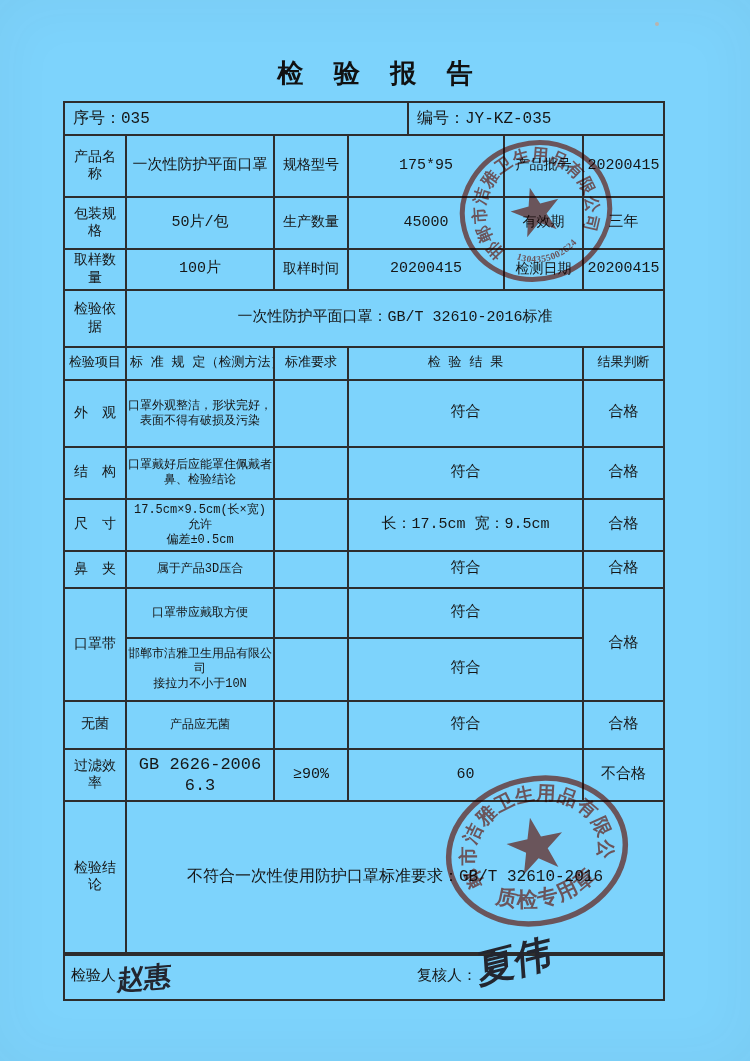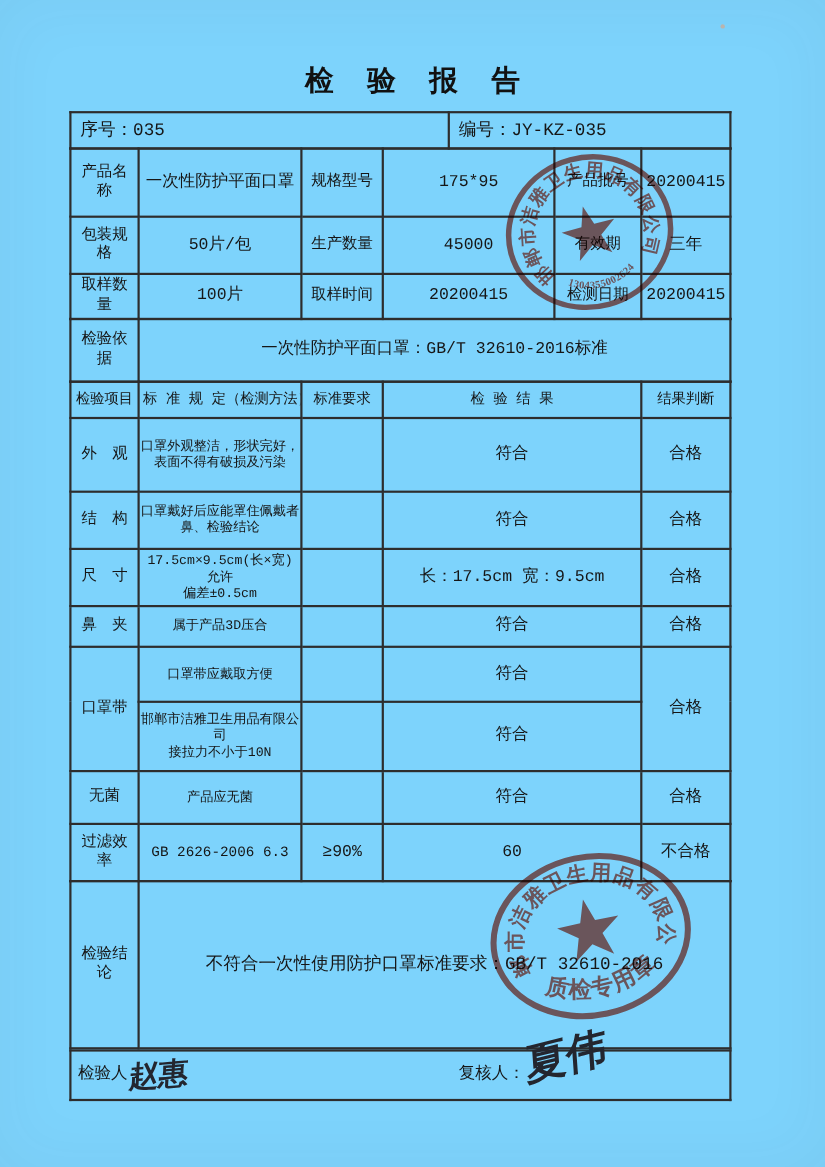--- a/index.html
+++ b/index.html
@@ -174,21 +174,21 @@
       </tr>
       <tr style="height:48px">
         <td class="lbl">无菌</td>
         <td class="std">产品应无菌</td>
         <td></td>
         <td>符合</td>
         <td>合格</td>
       </tr>
       <tr style="height:52px">
         <td class="lbl">过滤效率</td>
-        <td class="std" style="font-size:13px">GB 2626-2006 6.3</td>
+        <td class="std" style="font-size:17px">GB 2626-2006 6.3</td>
         <td>≥90%</td>
         <td>60</td>
         <td>不合格</td>
       </tr>
     </tbody>
       </table>
 
     <table>
       <colgroup>
           <col style="width:62px">

